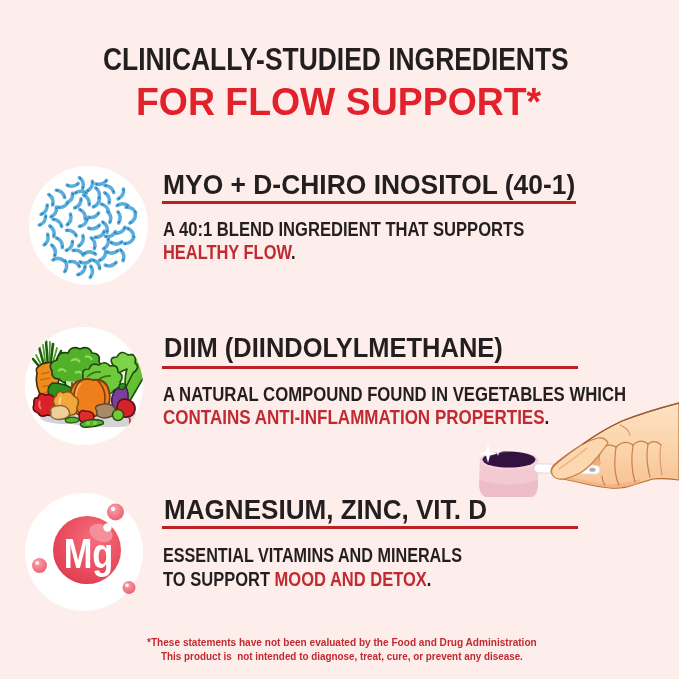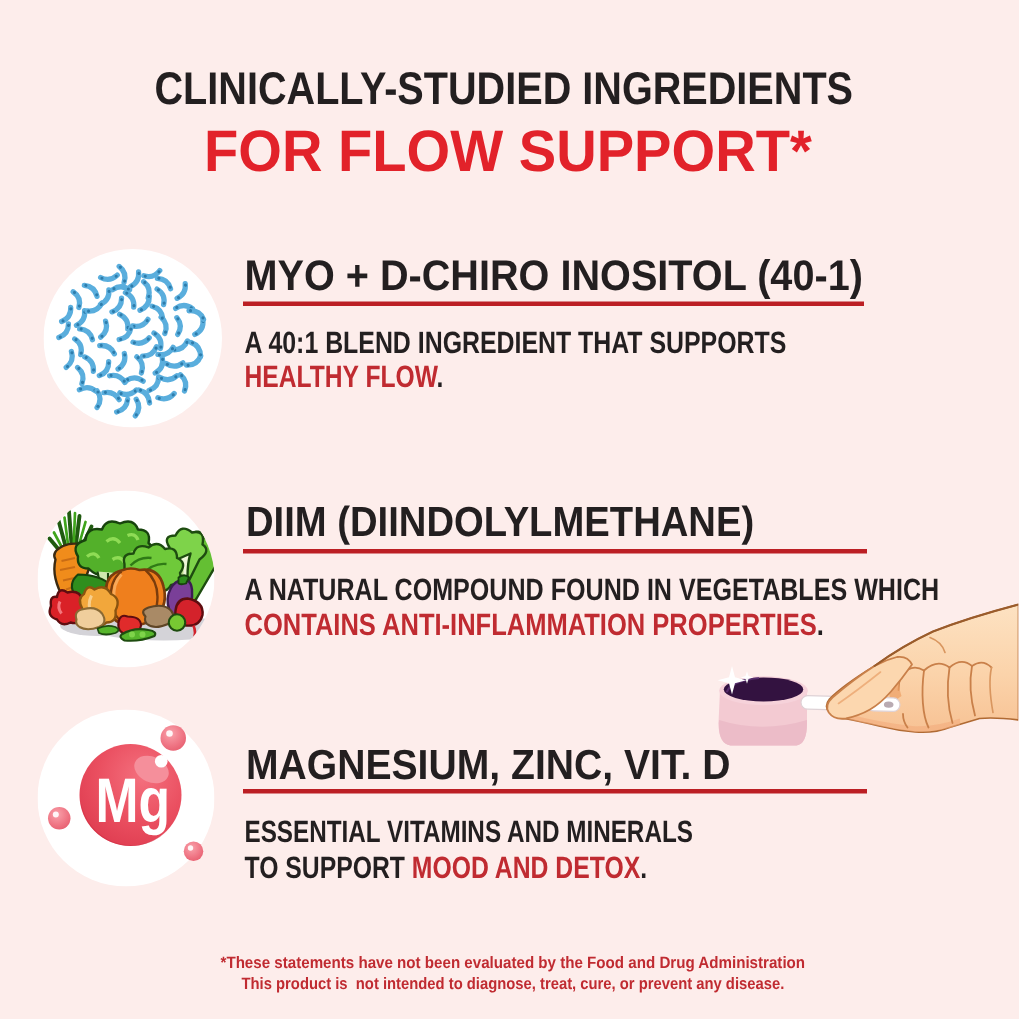--- a/index.html
+++ b/index.html
@@ -402,21 +402,21 @@
  <path d="M40,92 Q46,89 52,91 Q56,93 52,95 Q45,97 41,95 Z" fill="#57b52c" stroke="#1e4c10" stroke-width="1.2"></path>
 
  <circle cx="93" cy="88" r="5.5" fill="#77c832" stroke="#1e4c10" stroke-width="1.4"></circle>
 </g>
 </svg></div>
 <div class="hline blk" id="h2t" style="left:164.3px;top:333.8px;font-size:28px;font-weight:bold;transform:scaleX(0.910);">DIIM (DIINDOLYLMETHANE)</div>
 <div class="rule" style="left:162px;top:366px;width:416px;height:3.2px;"></div>
 <div class="hline blk" id="s2a" style="left:162.5px;top:384.1px;font-size:20.5px;font-weight:bold;transform:scaleX(0.816);">A NATURAL COMPOUND FOUND IN VEGETABLES WHICH</div>
 <div class="hline" id="s2b" style="left:162.5px;top:407.3px;font-size:20.5px;font-weight:bold;transform:scaleX(0.830);"><span class="red2">CONTAINS ANTI-INFLAMMATION PROPERTIES</span><span class="blk">.</span></div>
 
-<div id="icon3" class="abs" style="left:25px;top:473px;width:118px;height:118px;"><svg width="118" height="118" viewBox="0 0 118 118">
+<div id="icon3" class="abs" style="left:25px;top:493px;width:118px;height:118px;"><svg width="118" height="118" viewBox="0 0 118 118">
 <defs>
  <radialGradient id="mgrad" cx="62%" cy="32%" r="80%">
   <stop offset="0%" stop-color="#f4707e"></stop>
           <stop offset="55%" stop-color="#ea4f60"></stop>
           <stop offset="100%" stop-color="#dd3a4e"></stop>
  </radialGradient>
  <radialGradient id="bub" cx="40%" cy="32%" r="80%">
   <stop offset="0%" stop-color="#f9a2ab"></stop>
           <stop offset="60%" stop-color="#ef7584"></stop>
           <stop offset="100%" stop-color="#e55a6b"></stop>

